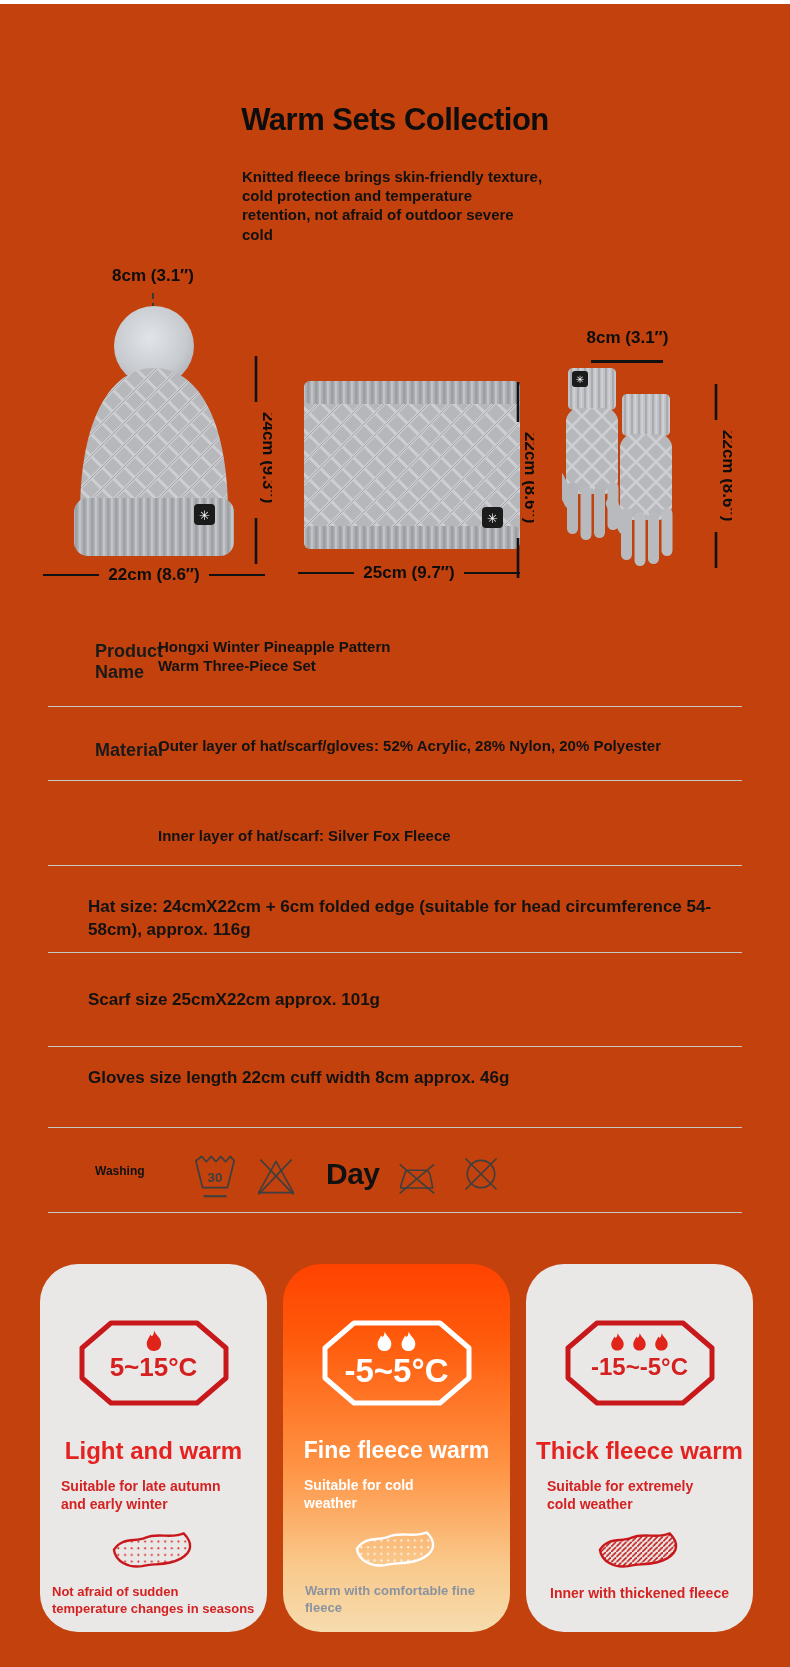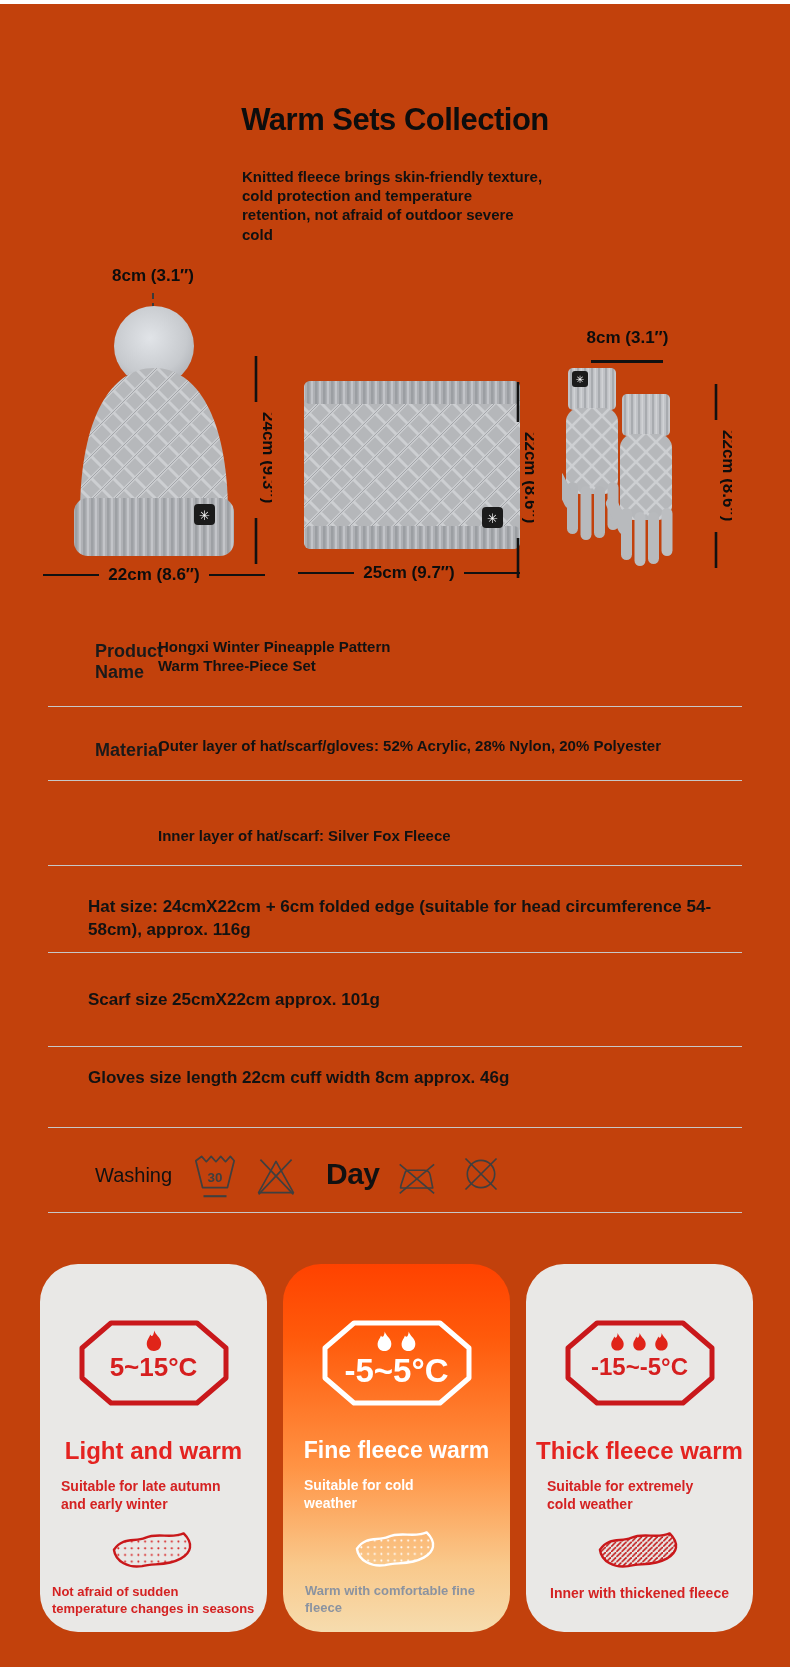--- a/index.html
+++ b/index.html
@@ -23,21 +23,21 @@
   .dash-line { border-left:2px dashed #3a3a3a; width:0; }
   .h-measure { display:flex; align-items:center; justify-content:center; gap:9px; }
   .h-measure .bar { height:2.5px; background:#111; flex:0 0 56px; }
   .v-measure text { font-size:17px; font-weight:bold; fill:#0d0d0d; }
 
   
   .spec-label { font-size:18px; font-weight:bold; color:#1a1a1a; line-height:1.15; }
   .spec-value { font-size:15px; font-weight:bold; color:#121212; line-height:1.25; }
   .spec-size  { font-size:17px; font-weight:bold; color:#121212; line-height:1.35; }
   .divider { left:48px; width:694px; height:1px; background:#c7c7c7; }
-  .washing-label { font-size:20px; font-weight:normal; }
+  .washing-label { font-size:12px; font-weight:bold; }
   .day-label { font-size:30px; font-weight:bold; letter-spacing:-0.5px; }
 
   
   .cards { top:1260px; left:40px; width:713px; display:flex; gap:16px; }
   .card { flex:1; height:368px; border-radius:38px; overflow:hidden; position:relative; }
   .card.gray { background:#e9e8e6; }
   .card.hot { background:linear-gradient(180deg,#ff4200 0%,#ff5a0b 20%,#ff9344 55%,#f9c98c 82%,#f6dcae 100%); }
   .badge { position:relative; width:152px; height:88px; margin:55px auto 0; }
   .badge svg.oct { position:absolute; inset:0; }
   .badge-inner { position:relative; height:100%; display:flex; flex-direction:column;

